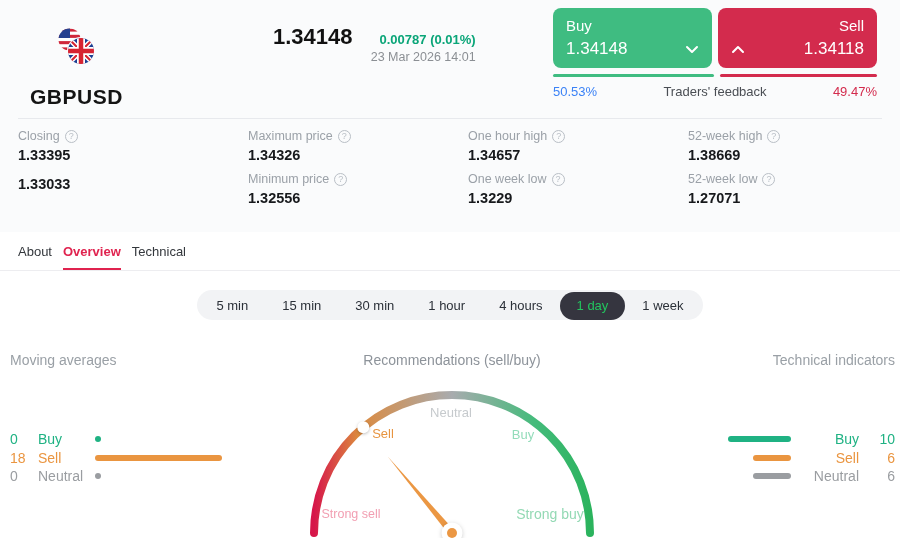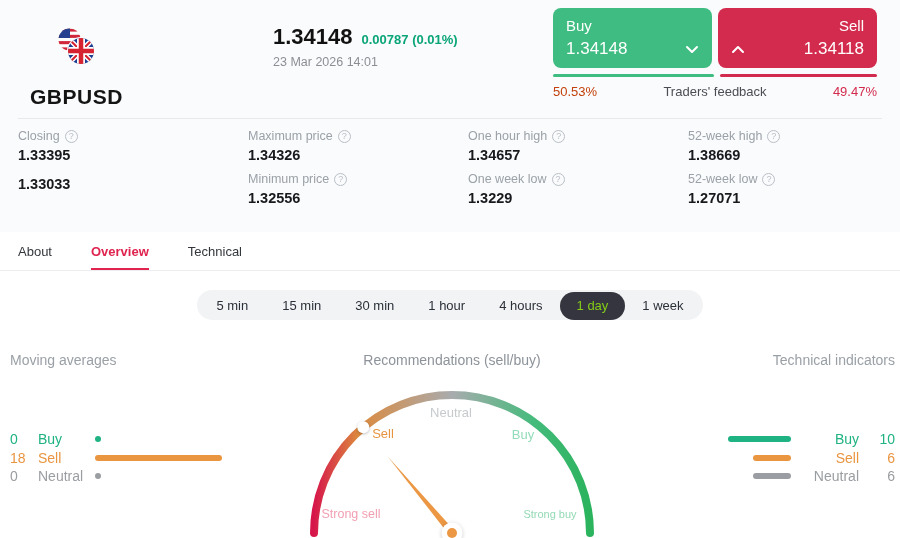--- a/index.html
+++ b/index.html
@@ -8,65 +8,65 @@
     position:relative; width:900px; height:538px; overflow:hidden;
     background:#fff; font-family:"Liberation Sans", sans-serif; color:#17191c;
   }
   
   .top-card { position:absolute; top:0; left:0; width:900px; height:232px; background:#fafbfc; }
   .instrument { position:absolute; left:30px; top:26px; display:flex; align-items:center; gap:15px;flex-direction:column; }
   .symbol { font-size:21px; font-weight:bold; letter-spacing:.5px; color:#141414; }
   .price-block { position:absolute; left:273px; top:24px; }
   .price-row { display:flex; align-items:baseline; gap:9px; }
   .price { font-size:22px; font-weight:bold; color:#111; }
-  .change { font-size:13px; font-weight:bold; color:#0aa578; }
-  .timestamp { margin-top:5px; font-size:12.5px; color:#8b8f94; }
+  .change { font-size:13px; font-weight:bold; color:#0aa578;margin-left:18px; }
+  .timestamp { font-size:12.5px; color:#8b8f94;text-align:right; }
 
   .trade { position:absolute; left:553px; top:8px; width:324px; }
   .trade-buttons { display:flex; gap:6px; }
   .btn { width:159px; height:60px; border:none; border-radius:8px; color:#fff; cursor:pointer;
          padding:9px 13px; display:flex; flex-direction:column; justify-content:space-between;
          font-family:"Liberation Sans", sans-serif; text-align:left; }
   .btn-buy  { background:#3fbc81; }
   .btn-sell { background:#d32b4d; }
   .btn-top { font-size:15px; }
   .btn-sell .btn-top { text-align:right; }
   .btn-bottom { display:flex; justify-content:space-between; align-items:center; }
   .btn-price { font-size:17px; }
   .chev { display:inline-flex; }
   .feedback-bar { display:flex; gap:6px; margin-top:6px; height:3px; }
   .feedback-bar span { height:3px; border-radius:2px; display:block; }
   .fb-buy  { background:#3fbc81; }
   .fb-sell { background:#d32b4d; }
   .feedback-labels { display:flex; justify-content:space-between; margin-top:7px; font-size:13px; }
-  .fb-pct-buy  { color:#c2410c; }
+  .fb-pct-buy  { color:#3b82f6; }
   .fb-lbl { color:#4a4e54; }
   .fb-pct-sell { color:#d32b4d; }
 
   .divider { position:absolute; top:118px; left:18px; width:864px; height:1px; background:#e7e9ed; }
 
   .stats { position:absolute; left:18px; top:129px; width:864px; display:grid;
            grid-template-columns:230px 220px 220px 194px; row-gap:9px; }
   .stat-label { display:flex; align-items:center; gap:5px; font-size:12.5px; color:#9ba1a8; }
   .stat-value { margin-top:4px; font-size:14.5px; font-weight:bold; color:#17191c; }
   .q-icon { width:13px; height:13px; border:1px solid #b9bfc6; border-radius:50%; color:#b9bfc6;
             font-size:9px; line-height:11px; text-align:center; display:inline-block; cursor:help; }
   .q-icon::before { content:"?"; }
 
   
   .tabs { position:absolute; top:232px; left:0; width:900px; padding:12px 18px 0;
-          border-bottom:1px solid #ededf0; display:flex; gap:39px; background:#fff;align-items:center; }
+          border-bottom:1px solid #ededf0; display:flex; gap:11px; background:#fff;align-items:center; }
   .tab { font-size:13px; color:#33373c; padding-bottom:9px; cursor:pointer; border-bottom:2px solid transparent; }
   .tab--active { color:#e0234f; font-weight:bold; border-bottom-color:#e0234f; }
 
   
   .tf-wrap { position:absolute; top:290px; left:0; width:900px; display:flex; justify-content:center; }
   .tf-group { display:flex; align-items:flex-end; background:#f2f3f5; border-radius:15px; height:30px; padding:0 2px; }
   .tf { font-size:13px; color:#2b3038; padding:0 17px; height:28px; line-height:28px; border-radius:14px; cursor:pointer; white-space:nowrap; }
-  .tf--active { background:#35353f; color:#84cc16; }
+  .tf--active { background:#35353f; color:#22c55e; }
 
   
   .analysis { position:absolute; top:352px; left:0; width:752px; height:198px; }
   .panel-title { font-size:14px; color:#9aa0a6; }
   .ma-panel { position:absolute; left:10px; top:0; width:280px; }
   .ma-rows { margin-top:62px; }
   .row { display:flex; align-items:center; height:18.5px; font-size:14px; }
   .ma-panel .row-num { width:28px; }
   .ma-panel .row-lbl { width:57px; }
   .row-bar-wrap { flex:1; display:flex; align-items:center; }
@@ -80,21 +80,21 @@
   .ti-panel .row-num { width:26px; text-align:right; }
 
   .gauge-panel { position:absolute; left:302px; top:0; width:300px; height:198px; text-align:center; }
   .gauge-panel .panel-title { color:#8d939a; }
   .gauge-wrap { position:absolute; left:0; top:28px; width:300px; height:190px; }
   .g-label { position:absolute; transform:translate(-50%,-50%); font-size:13px; white-space:nowrap; }
   .g-neutral { left:149px; top:32px; color:#c6cacd; }
   .g-sell { left:81px; top:53px; color:#e79440; }
   .g-buy { left:221px; top:54px; color:#93dcba; }
   .g-strong-sell { left:49px; top:134px; color:#f29fb2; font-size:12.5px; }
-  .g-strong-buy { left:248px; top:134px; color:#93d9b4; font-size:11px; }
+  .g-strong-buy { left:248px; top:134px; color:#93d9b4; font-size:14px; }
 </style>
 </head>
 <body>
 
 <div class="page">
 
   <section class="top-card">
 
     <div class="instrument">
       <span>

